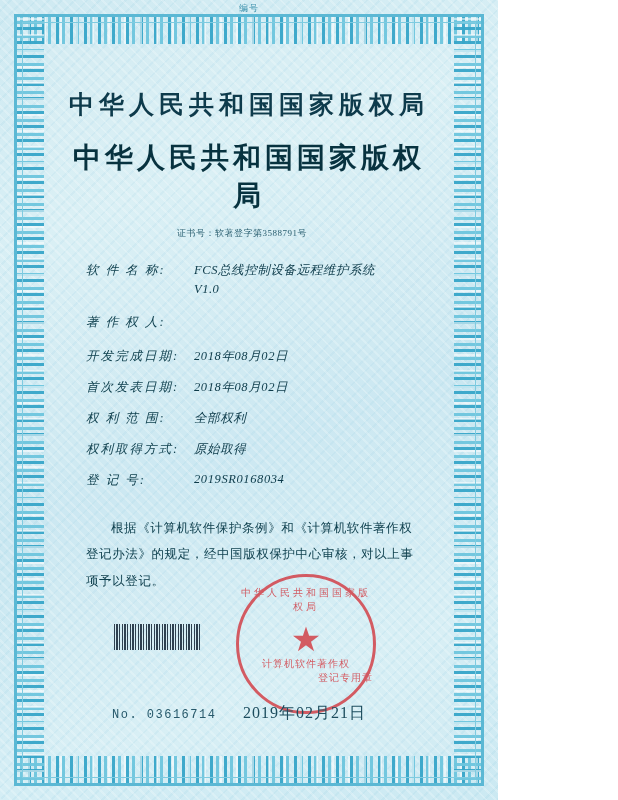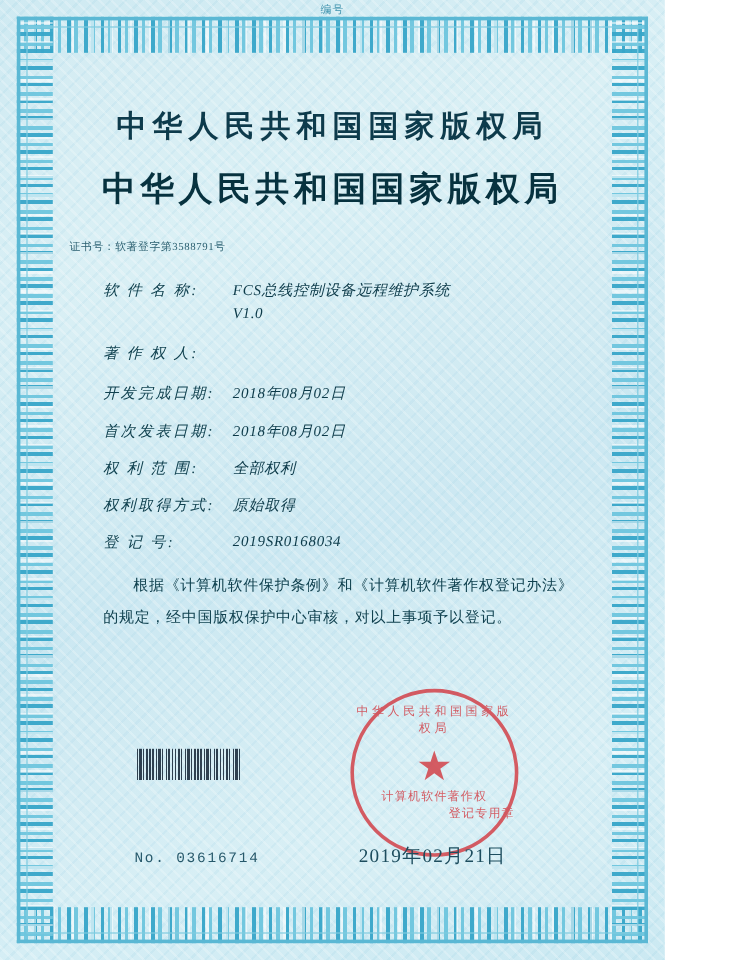--- a/index.html
+++ b/index.html
@@ -8,21 +8,21 @@
     background: #ffffff;
   }
   body {
     width: 618px;
     height: 800px;
     font-family: "Liberation Serif", serif;
     overflow: hidden;
   }
   .certificate {
     position: relative;
-    width: 554px;
+    width: 498px;
     height: 800px;
     background: linear-gradient(160deg, #cfeaf2 0%, #d8eff5 25%, #c9e7f1 55%, #d5eef5 80%, #cbe9f2 100%);
     box-sizing: border-box;
     overflow: hidden;
   }
   
   .texture {
     position: absolute;
     inset: 0;
     background-image:
@@ -132,24 +132,24 @@
   .title-sub {
     text-align: center;
     font-family: "Liberation Serif", serif;
     font-size: 28px;
     letter-spacing: 4px;
     color: #07323f;
     font-weight: bold;
     margin-top: 18px;
   }
   .cert-number {
-    text-align: left;
+    text-align: center;
     font-size: 9px;
     color: #2a5f70;
-    margin-top: 22px;
+    margin-top: 12px;
     padding-right: 14px;
     letter-spacing: .5px;
   }
   .fields {
     margin-top: 22px;
     padding-left: 28px;
     padding-right: 14px;
     font-style: italic;
   }
   .field-row {
@@ -170,21 +170,21 @@
     letter-spacing: .6px;
     color: #0c3a49;
   }
   .field-value .sub-line {
     display: block;
     margin-top: 3px;
     letter-spacing: .5px;
   }
   .field-row.tight { margin-bottom: 14px; }
   .paragraphs {
-    margin-top: 14px;
+    margin-top: 26px;
     padding-left: 28px;
     padding-right: 16px;
     font-size: 12.5px;
     color: #10414f;
     line-height: 2.1;
     letter-spacing: .6px;
   }
   .paragraphs p { margin: 0; text-indent: 2em; }
   .bottom-zone {
     position: absolute;

